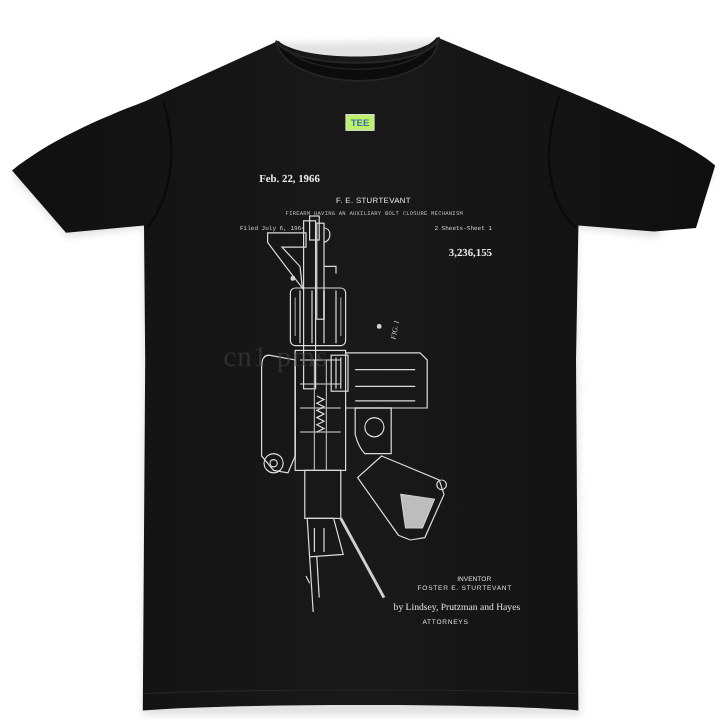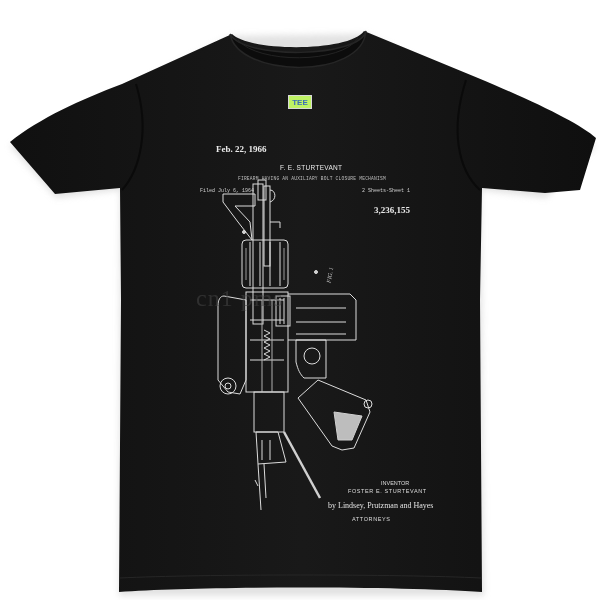--- a/index.html
+++ b/index.html
@@ -17,21 +17,21 @@
     #patent-inventor { left: 280px; top: 165px; font-size: 6.5px; letter-spacing: 0.3px; }
     #patent-number { left: 374px; top: 162px; font-size: 9px; font-weight: bold; margin-top: 44px; }
     #patent-title { left: 238px; top: 177px; font-size: 4.6px; color: #bdbdbd; letter-spacing: 0.2px; }
     #patent-filed { left: 200px; top: 189px; font-size: 5px; color: #cfcfcf; }
     #patent-sheets { left: 362px; top: 189px; font-size: 5px; color: #cfcfcf; }
     #fig-label { left: 322px; top: 272px; font-size: 6px; color: #d0d0d0; transform: rotate(-80deg); font-style: italic; }
     #inventor-heading { left: 381px; top: 481px; font-size: 5.5px; color: #dcdcdc; }
     #inventor-name { left: 348px; top: 489px; font-size: 5.5px; color: #dcdcdc; letter-spacing: 0.6px; }
     #attorneys-signature { left: 328px; top: 502px; font-size: 8px; color: #e0e0e0; }
     #attorneys-label { left: 352px; top: 517px; font-size: 5.5px; color: #dcdcdc; letter-spacing: 0.6px; }
-    #watermark { left: 196px; top: 286px; font-size: 24px; color: rgba(70,70,70,0.55); letter-spacing: 1px; }
+    #watermark { left: 186px; top: 286px; font-size: 24px; color: rgba(70,70,70,0.55); letter-spacing: 1px; }
     #tee-label {
       position: absolute; left: 288px; top: 67px; width: 24px; height: 14px;
       background: #bef264; color: #3b6fb6; font-size: 8px; font-weight: bold;
       display: flex; align-items: center; justify-content: center;
       border: 1px solid #d8d8d8; box-sizing: border-box; margin-top: 28px;
     }
   </style>
 </head>
 <body>
 

